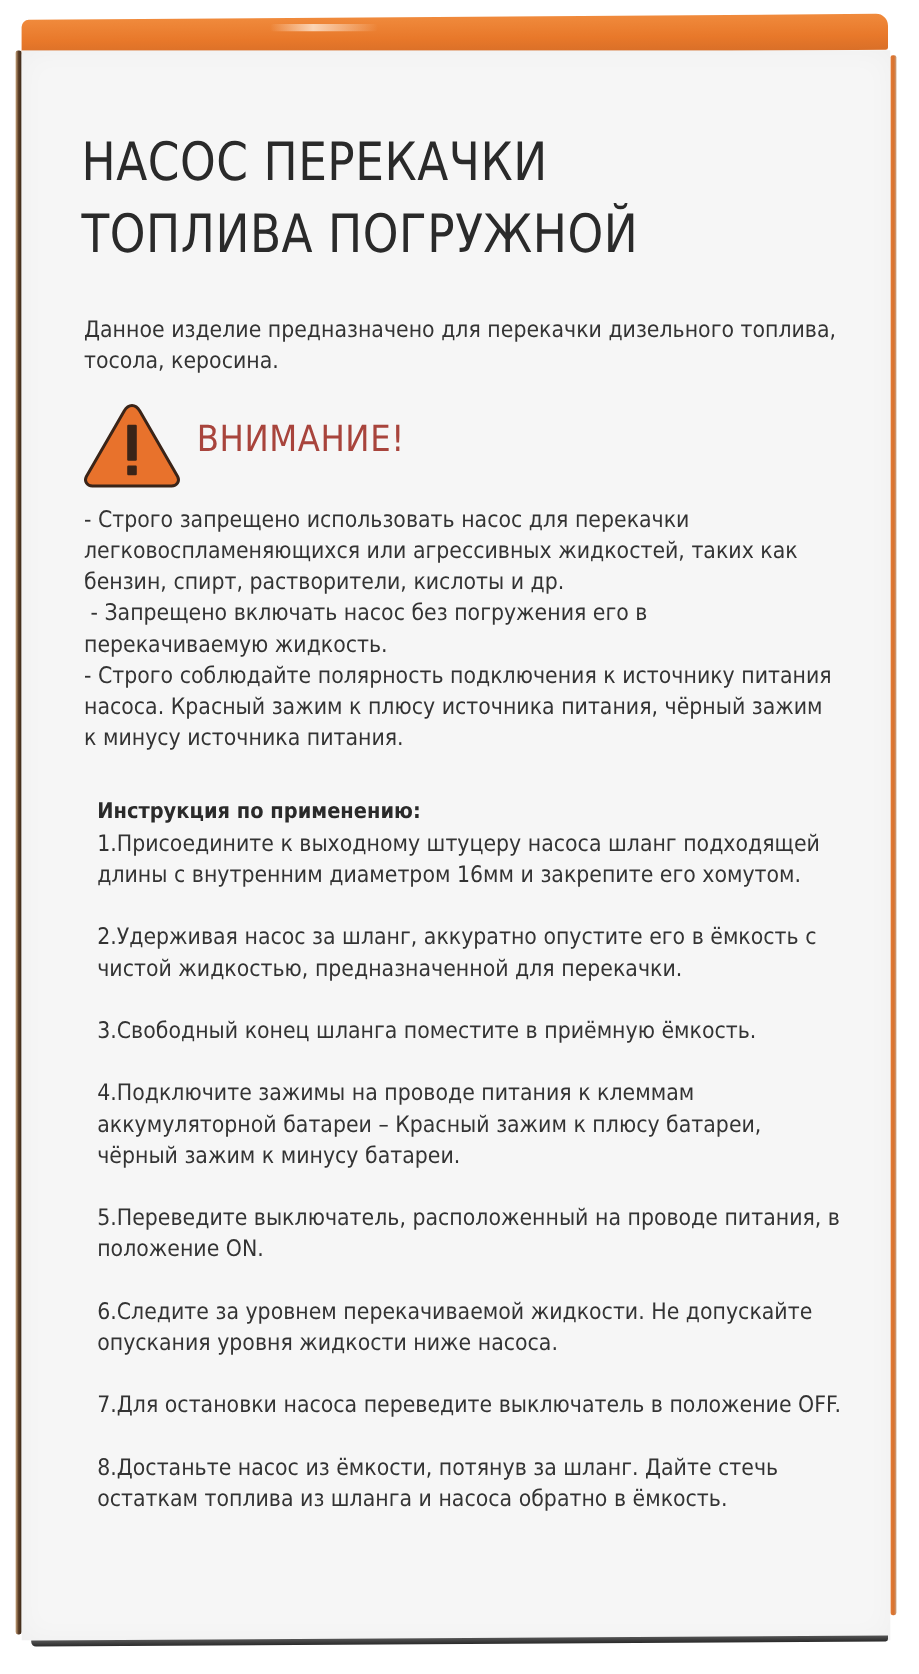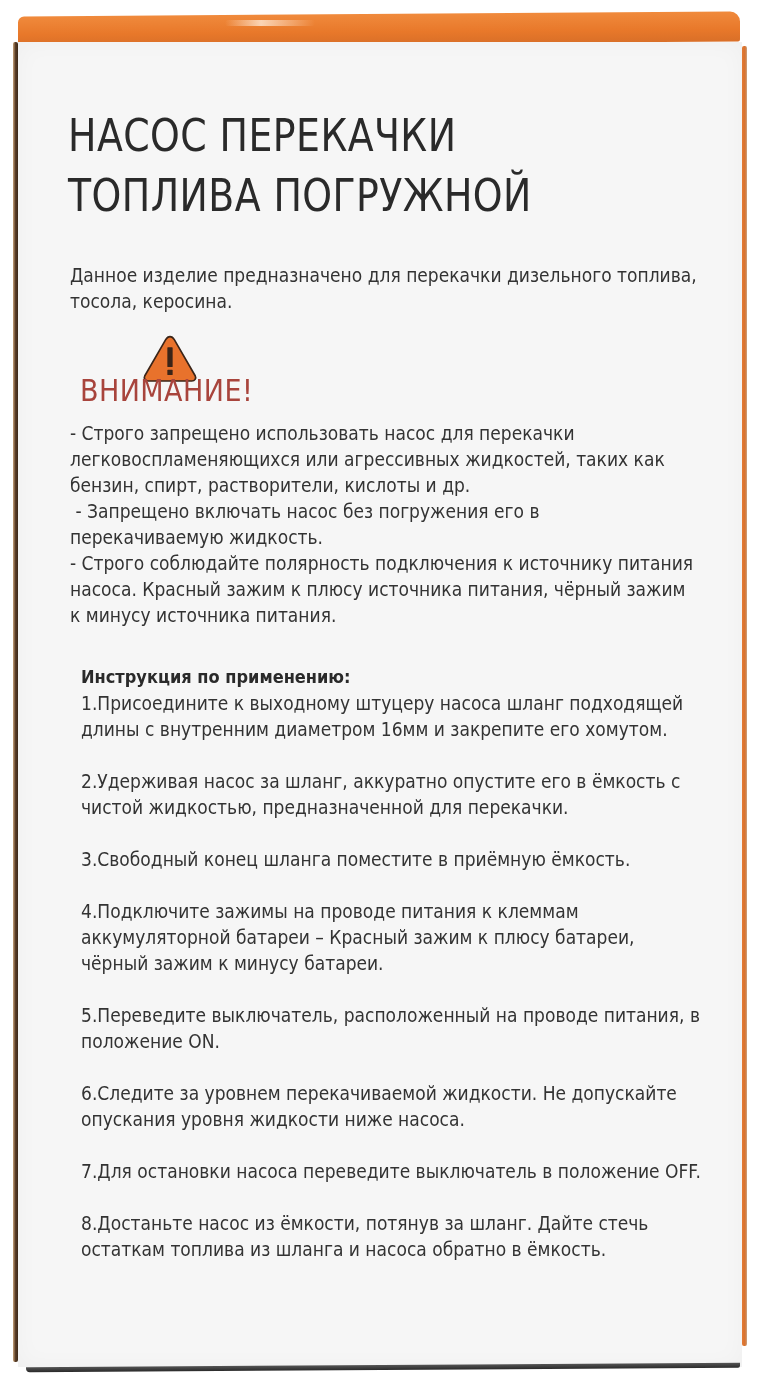--- a/index.html
+++ b/index.html
@@ -108,21 +108,20 @@
     }
     .intro span { display: block; }
 
     .warning-header {
       position: absolute;
       left: 68px;
       top: 334px;
       height: 74px;
       display: flex;
       align-items: center;
-      flex-direction: column;
     }
     .warning-icon {
       width: 84px;
       height: 74px;
       display: block;
     }
     .warning-label {
       margin-left: 12px;
       font-family: "DejaVu Sans", sans-serif;
       font-size: 30px;

